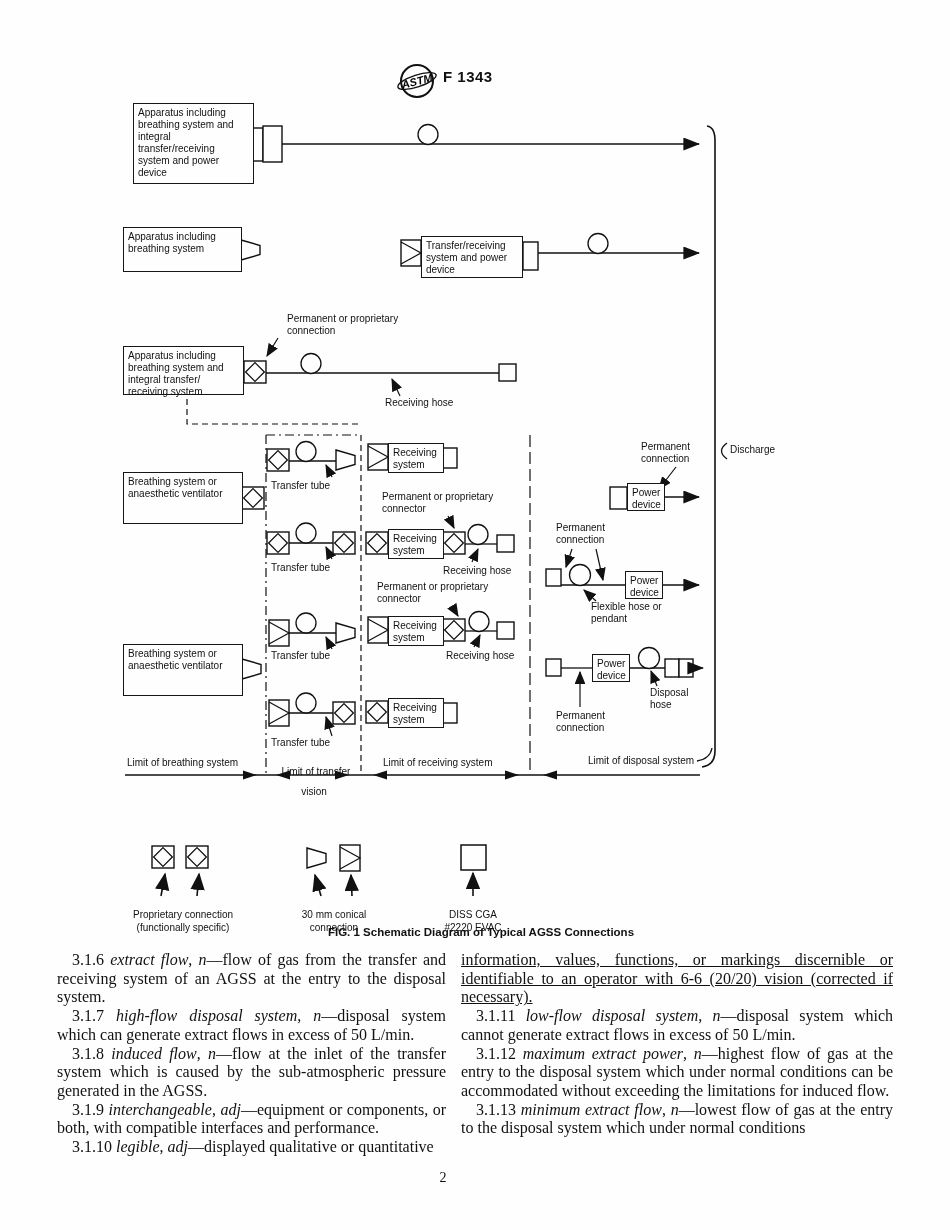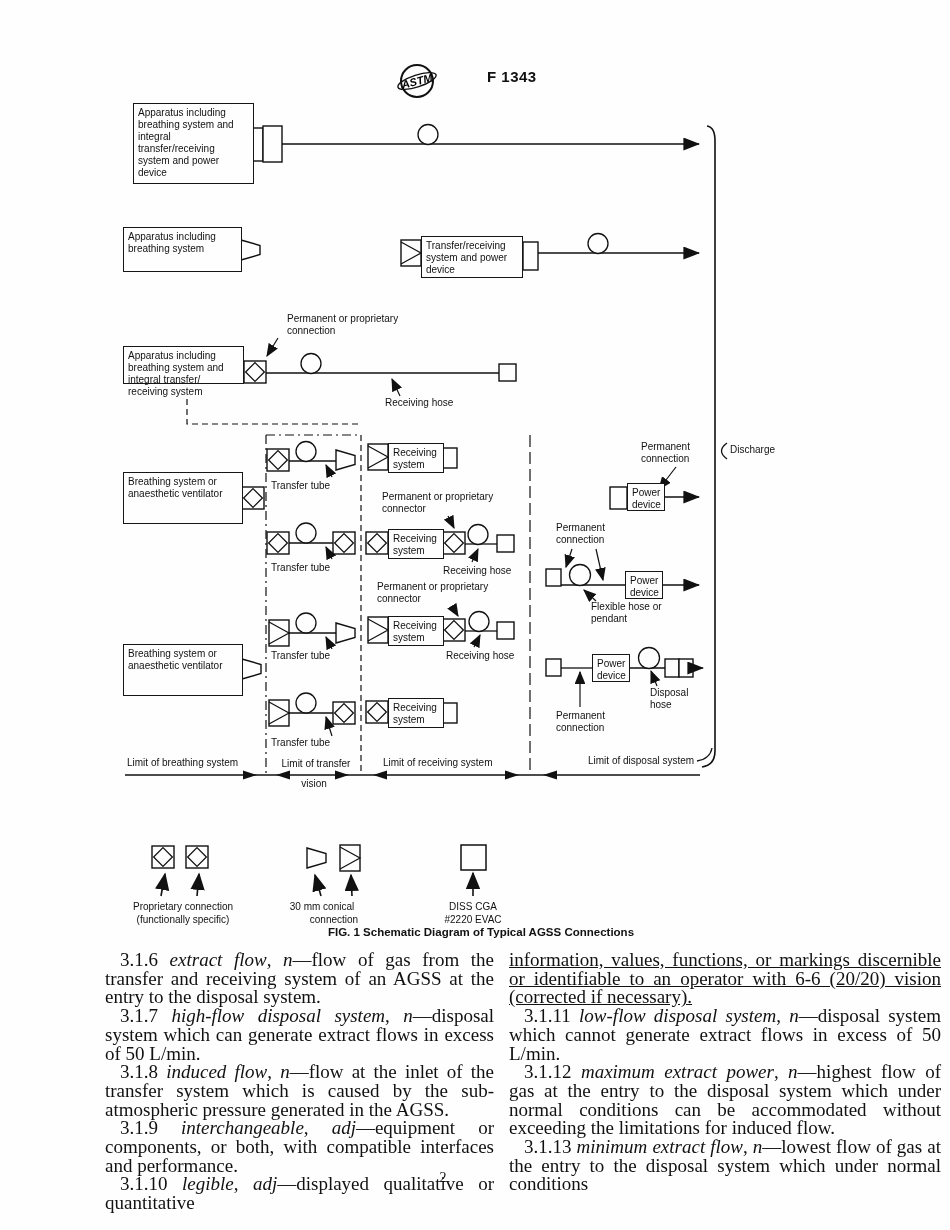--- a/index.html
+++ b/index.html
@@ -1,27 +1,27 @@
 <!DOCTYPE html>
 <html><head>
 <meta charset="utf-8">
 <style>
   html,body{margin:0;padding:0;background:#888;}
   .page{position:relative;width:950px;height:1230px;background:#fefefe;margin:0 auto;
         font-family:"Liberation Sans",sans-serif;color:#111;overflow:hidden;}
   svg{position:absolute;left:0;top:0;}
-  .hdr-num{position:absolute;left:443px;top:68px;font-weight:bold;font-size:15px;letter-spacing:.5px;margin-left:44px;}
+  .hdr-num{position:absolute;left:443px;top:68px;font-weight:bold;font-size:15px;letter-spacing:.5px;}
   .dbox{position:absolute;border:1.5px solid #161616;background:#fefefe;
         font-size:10px;line-height:12px;padding:3px 4px;box-sizing:border-box;}
   .dlabel{position:absolute;font-size:10px;line-height:12px;white-space:normal;}
-  .tc{text-align:center;}
+  .tc{text-align:center;margin-top:8px;}
   .caption{position:absolute;left:0;top:926px;width:890px;text-align:center;
            font-weight:bold;font-size:11.5px;padding-left:36px;}
-  .col{position:absolute;font-family:"Liberation Serif",serif;font-size:19px;
-       line-height:18.7px;text-align:justify;margin-left:48px;}
+  .col{position:absolute;font-family:"Liberation Serif",serif;font-size:16px;
+       line-height:18.7px;text-align:justify;}
   .col p{margin:0;text-indent:15px;}
   .col p.no-indent{text-indent:0;text-decoration:underline;}
   .col em{font-style:italic;}
   .pageno{position:absolute;left:418px;top:1170px;width:50px;text-align:center;
           font-family:"Liberation Serif",serif;font-size:14px;}
 </style>
 </head>
 <body>
 
 <div class="page">
@@ -203,21 +203,21 @@
       <line x1="321" y1="896" x2="315" y2="875" stroke="#111" stroke-width="1.6" marker-end="url(#mSm)"></line>
       <line x1="352" y1="896" x2="351" y2="875" stroke="#111" stroke-width="1.6" marker-end="url(#mSm)"></line>
       <rect x="461" y="845" width="25" height="25" fill="#fefefe" stroke="#111" stroke-width="1.5"></rect>
       <line x1="473" y1="896" x2="473" y2="873" stroke="#111" stroke-width="1.6" marker-end="url(#mSm)"></line>
     </g>
   </svg>
 
   <div class="dbox" style="left:123px;top:227px;width:119px;height:45px">Apparatus including breathing system</div>
   <div class="dbox" style="left:133px;top:103px;width:121px;height:81px">Apparatus including breathing system and integral transfer/receiving system and power device</div>
   <div class="dbox" style="left:421px;top:236px;width:102px;height:42px">Transfer/receiving system and power device</div>
-  <div class="dbox" style="left:123px;top:346px;width:121px;height:38px">Apparatus including breathing system and integral transfer/ receiving system</div>
+  <div class="dbox" style="left:123px;top:346px;width:121px;height:49px">Apparatus including breathing system and integral transfer/ receiving system</div>
   <div class="dbox" style="left:123px;top:472px;width:120px;height:52px">Breathing system or anaesthetic ventilator</div>
   <div class="dbox" style="left:123px;top:644px;width:120px;height:52px">Breathing system or anaesthetic ventilator</div>
   <div class="dbox" style="left:388px;top:443px;width:56px;height:30px">Receiving system</div>
   <div class="dbox" style="left:388px;top:529px;width:56px;height:30px">Receiving system</div>
   <div class="dbox" style="left:388px;top:616px;width:56px;height:30px">Receiving system</div>
   <div class="dbox" style="left:388px;top:698px;width:56px;height:30px">Receiving system</div>
   <div class="dbox" style="left:627px;top:483px;width:38px;height:28px">Power device</div>
   <div class="dbox" style="left:625px;top:571px;width:38px;height:28px">Power device</div>
   <div class="dbox" style="left:592px;top:654px;width:38px;height:28px">Power device</div>
 
@@ -238,21 +238,21 @@
   <div class="dlabel" style="left:650px;top:687px;width:48px">Disposal hose</div>
   <div class="dlabel" style="left:556px;top:710px;width:60px">Permanent connection</div>
   <div class="dlabel" style="left:127px;top:757px;width:140px">Limit of breathing system</div>
   <div class="dlabel tc" style="left:274px;top:758px;width:84px">Limit of transfer</div>
   <div class="dlabel tc" style="left:288px;top:778px;width:52px">vision</div>
   <div class="dlabel" style="left:383px;top:757px;width:140px">Limit of receiving system</div>
   <div class="dlabel" style="left:588px;top:755px;width:115px">Limit of disposal system</div>
 
   <div class="dlabel tc" style="left:108px;top:901px;width:150px">Proprietary connection</div>
   <div class="dlabel tc" style="left:108px;top:914px;width:150px">(functionally specific)</div>
-  <div class="dlabel tc" style="left:276px;top:901px;width:92px">30 mm conical</div>
+  <div class="dlabel tc" style="left:288px;top:901px;width:92px">30 mm conical</div>
   <div class="dlabel tc" style="left:288px;top:914px;width:92px">connection</div>
   <div class="dlabel tc" style="left:428px;top:901px;width:90px">DISS CGA</div>
   <div class="dlabel tc" style="left:428px;top:914px;width:90px">#2220 EVAC</div>
 
   <div class="caption">FIG. 1 Schematic Diagram of Typical AGSS Connections</div>
 
   <div class="col" style="left:57px;top:951px;width:389px">
       <p class=""><span>3.1.6 </span><em>extract flow</em><span>, </span><em>n</em><span>—flow of gas from the transfer and receiving system of an AGSS at the entry to the disposal system.</span></p>
       <p class=""><span>3.1.7 </span><em>high-flow disposal system</em><span>, </span><em>n</em><span>—disposal system which can generate extract flows in excess of 50 L/min.</span></p>
       <p class=""><span>3.1.8 </span><em>induced flow</em><span>, </span><em>n</em><span>—flow at the inlet of the transfer system which is caused by the sub-atmospheric pressure generated in the AGSS.</span></p>

